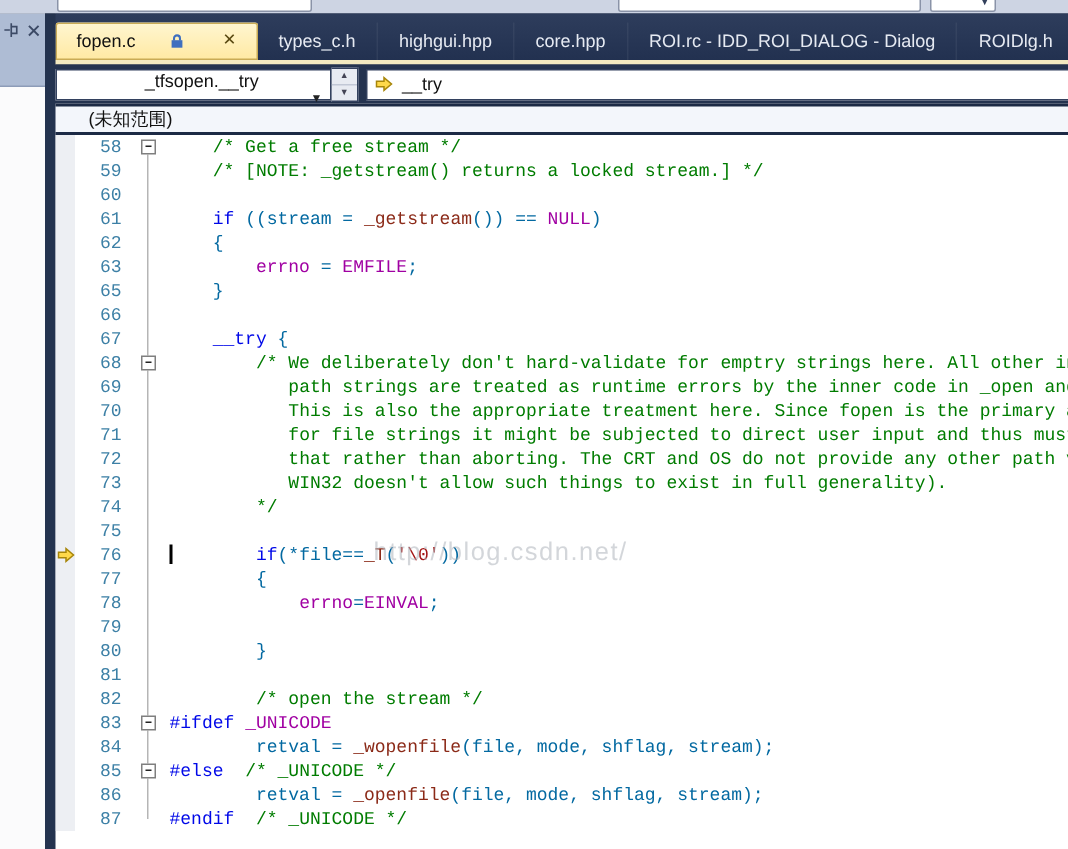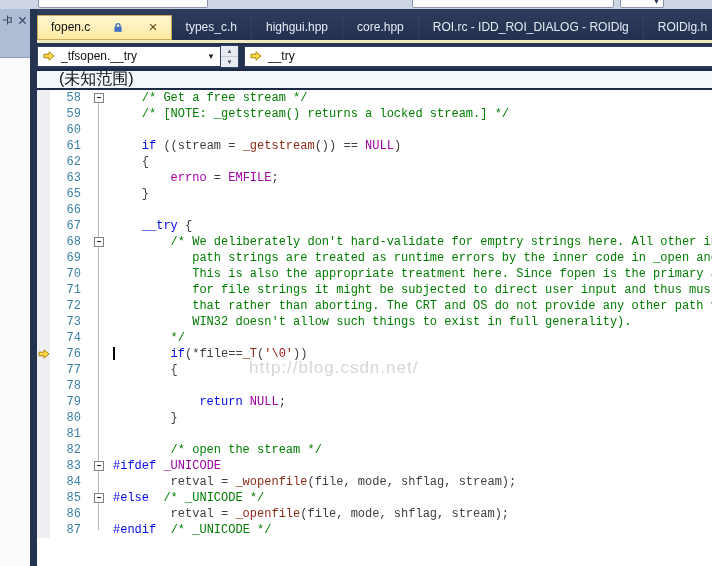--- a/index.html
+++ b/index.html
@@ -28,45 +28,45 @@
   .tabbar{height:31px;background:linear-gradient(#2e3d5c,#223150);display:flex;align-items:flex-end;padding-top:3px;box-sizing:border-box;overflow:hidden;}
   .tab{height:25px;line-height:25px;padding:0 14px;font-size:12px;color:#e6eaf2;white-space:nowrap;cursor:default;border-right:1px solid rgba(255,255,255,0.06);display:flex;align-items:center;gap:23px;}
   .tab.active{background:linear-gradient(#fff6d1,#ffe9a2);color:#111;border-radius:2px 2px 0 0;border-right:none;box-shadow:0 0 0 1px #c9ab55 inset;}
   .tab .tab-close{font-size:11px;color:#5a4a12;line-height:11px;margin-left:2px;}
   .tab-underline{height:3px;background:#f3e9c0;}
 
   
   .navbar{height:26px;background:#24334f;display:flex;align-items:center;padding:0;box-sizing:border-box;}
   .combo{background:#fff;border:1px solid #33415e;height:21px;display:flex;align-items:center;font-size:12px;color:#111;padding-left:5px;box-sizing:border-box;}
   .combo .lbl{margin-left:6px;white-space:nowrap;}
-  .combo1{width:184px;position:relative;}
+  .combo1{width:184px;position:relative;flex-direction:column;}
   .combo1 .dd{margin-left:auto;margin-right:5px;font-size:8px;color:#222;}
   .spinner{width:17px;height:21px;background:#e8ebf2;border:1px solid #33415e;border-left:none;display:flex;flex-direction:column;}
   .spinner div{flex:1;display:flex;align-items:center;justify-content:center;font-size:6px;color:#445;line-height:6px;border-bottom:1px solid #c2c8d6;}
   .spinner div:last-child{border-bottom:none;}
   .combo2{flex:1;margin-left:5px;border-right:none;}
 
   
-  .hintrow{height:21px;background:#f3f6fb;border-top:2px solid #1c2a45;border-bottom:2px solid #1c2a45;display:flex;align-items:center;font-size:16px;color:#111;padding-left:22px;box-sizing:border-box;}
+  .hintrow{height:21px;background:#f3f6fb;border-top:2px solid #1c2a45;border-bottom:2px solid #1c2a45;display:flex;align-items:center;font-size:12px;color:#111;padding-left:22px;box-sizing:border-box;}
 
   
   .editor{flex:1;background:#fff;position:relative;overflow:hidden;font-family:"Liberation Mono","DejaVu Sans Mono",monospace;font-size:12px;}
   .lines{position:relative;}
   .line{display:flex;height:16px;line-height:16px;white-space:pre;}
   .cell-margin{width:13px;background:#edeff3;flex:none;position:relative;display:flex;align-items:center;justify-content:center;}
   .cell-num{width:40px;flex:none;text-align:right;padding-right:9px;color:#3d80a6;box-sizing:border-box;font-family:Liberation Mono, monospace;}
   .cell-fold{width:22px;flex:none;position:relative;}
   .cell-code{flex:none;position:relative;padding-left:1px;}
   .foldbox{position:absolute;left:4px;top:3px;width:10px;height:10px;border:1px solid #7f7f7f;background:#fff;box-sizing:border-box;z-index:2;}
   .foldbox::after{content:"";position:absolute;left:2px;right:2px;top:3px;height:1px;background:#222;}
   .fold-vline{position:absolute;top:8px;bottom:8px;width:1px;background:#b5b5b5;z-index:1;}
   .caret{position:absolute;left:1px;top:1px;width:2px;height:13px;background:#000;}
   .arrow-icon{width:12px;height:12px;}
   
-  .tk-p{color:#404040;}
+  .tk-p{color:#0369a1;}
   .tk-k{color:#0008e8;}
   .tk-c{color:#007c00;}
   .tk-m{color:#a000a2;}
   .tk-f{color:#8b2a18;font-family:Liberation Mono, monospace;}
   .tk-s{color:#a31515;}
   .watermark{position:absolute;left:212px;top:268px;font-family:"Liberation Sans",sans-serif;font-size:17px;color:rgba(175,180,188,0.55);letter-spacing:1px;z-index:5;pointer-events:none;}
 </style>
 </head>
 <body>
 
@@ -108,21 +108,21 @@
         <div class="tab">
           <span>types_c.h</span>
         </div>
         <div class="tab">
           <span>highgui.hpp</span>
         </div>
         <div class="tab">
           <span>core.hpp</span>
         </div>
         <div class="tab">
-          <span>ROI.rc - IDD_ROI_DIALOG - ROIDlg</span>
+          <span>ROI.rc - IDD_ROI_DIALOG - Dialog</span>
         </div>
         <div class="tab">
           <span>ROIDlg.h</span>
         </div>
       </div>
     <div class="tab-underline"></div>
 
     <div class="navbar">
       <div class="combo combo1">
         <svg class="arrow-icon" viewBox="0 0 12 12">
@@ -159,26 +159,27 @@
           <div class="line"><div class="cell-margin"></div><div class="cell-num">65</div><div class="cell-fold"></div><div class="cell-code"><span class="tk-p">    }</span></div></div>
           <div class="line"><div class="cell-margin"></div><div class="cell-num">66</div><div class="cell-fold"></div><div class="cell-code"></div></div>
           <div class="line"><div class="cell-margin"></div><div class="cell-num">67</div><div class="cell-fold"></div><div class="cell-code"><span class="tk-p">    </span><span class="tk-k">__try</span><span class="tk-p"> {</span></div></div>
           <div class="line"><div class="cell-margin"></div><div class="cell-num">68</div><div class="cell-fold"><div class="foldbox"></div></div><div class="cell-code"><span class="tk-p">        </span><span class="tk-c">/* We deliberately don't hard-validate for emptry strings here. All other inva</span></div></div>
           <div class="line"><div class="cell-margin"></div><div class="cell-num">69</div><div class="cell-fold"></div><div class="cell-code"><span class="tk-p">           </span><span class="tk-c">path strings are treated as runtime errors by the inner code in _open and open</span></div></div>
           <div class="line"><div class="cell-margin"></div><div class="cell-num">70</div><div class="cell-fold"></div><div class="cell-code"><span class="tk-p">           </span><span class="tk-c">This is also the appropriate treatment here. Since fopen is the primary access</span></div></div>
           <div class="line"><div class="cell-margin"></div><div class="cell-num">71</div><div class="cell-fold"></div><div class="cell-code"><span class="tk-p">           </span><span class="tk-c">for file strings it might be subjected to direct user input and thus must be r</span></div></div>
           <div class="line"><div class="cell-margin"></div><div class="cell-num">72</div><div class="cell-fold"></div><div class="cell-code"><span class="tk-p">           </span><span class="tk-c">that rather than aborting. The CRT and OS do not provide any other path valida</span></div></div>
           <div class="line"><div class="cell-margin"></div><div class="cell-num">73</div><div class="cell-fold"></div><div class="cell-code"><span class="tk-p">           </span><span class="tk-c">WIN32 doesn't allow such things to exist in full generality).</span></div></div>
           <div class="line"><div class="cell-margin"></div><div class="cell-num">74</div><div class="cell-fold"></div><div class="cell-code"><span class="tk-p">        </span><span class="tk-c">*/</span></div></div>
+          <div class="line"><div class="cell-margin"></div><div class="cell-num">75</div><div class="cell-fold"></div><div class="cell-code"></div></div>
           <div class="line"><div class="cell-margin"><svg viewBox="0 0 12 12" width="12" height="12">
                 <path d="M1 4.2 h5 V1.8 L11 6 L6 10.2 V7.8 H1 z" fill="#ffd94a" stroke="#a8860a" stroke-width="1"></path>
               </svg></div><div class="cell-num">76</div><div class="cell-fold"></div><div class="cell-code"><span class="caret"></span><span class="tk-p">        </span><span class="tk-k">if</span><span class="tk-p">(*file==</span><span class="tk-f">_T</span><span class="tk-p">(</span><span class="tk-s">'\0'</span><span class="tk-p">))</span></div></div>
           <div class="line"><div class="cell-margin"></div><div class="cell-num">77</div><div class="cell-fold"></div><div class="cell-code"><span class="tk-p">        {</span></div></div>
-          <div class="line"><div class="cell-margin"></div><div class="cell-num">78</div><div class="cell-fold"></div></div>
-          <div class="line"><div class="cell-margin"></div><div class="cell-num">79</div><div class="cell-fold"></div><div class="cell-code"><span class="tk-p">            </span><span class="tk-k">return</span><span class="tk-p"> </span><span class="tk-m">NULL</span><span class="tk-p">;</span></div></div>
+          <div class="line"><div class="cell-margin"></div><div class="cell-num">78</div><div class="cell-fold"></div><div class="cell-code"><span class="tk-p">            </span><span class="tk-m">errno</span><span class="tk-p">=</span><span class="tk-m">EINVAL</span><span class="tk-p">;</span></div></div>
+          <div class="line"><div class="cell-margin"></div><div class="cell-num">79</div><div class="cell-fold"></div></div>
           <div class="line"><div class="cell-margin"></div><div class="cell-num">80</div><div class="cell-fold"></div><div class="cell-code"><span class="tk-p">        }</span></div></div>
           <div class="line"><div class="cell-margin"></div><div class="cell-num">81</div><div class="cell-fold"></div><div class="cell-code"></div></div>
           <div class="line"><div class="cell-margin"></div><div class="cell-num">82</div><div class="cell-fold"></div><div class="cell-code"><span class="tk-p">        </span><span class="tk-c">/* open the stream */</span></div></div>
           <div class="line"><div class="cell-margin"></div><div class="cell-num">83</div><div class="cell-fold"><div class="foldbox"></div></div><div class="cell-code"><span class="tk-k">#ifdef</span><span class="tk-p"> </span><span class="tk-m">_UNICODE</span></div></div>
           <div class="line"><div class="cell-margin"></div><div class="cell-num">84</div><div class="cell-fold"></div><div class="cell-code"><span class="tk-p">        </span><span class="tk-p">retval = </span><span class="tk-f">_wopenfile</span><span class="tk-p">(file, mode, shflag, stream);</span></div></div>
           <div class="line"><div class="cell-margin"></div><div class="cell-num">85</div><div class="cell-fold"><div class="foldbox"></div></div><div class="cell-code"><span class="tk-k">#else</span><span class="tk-p">  </span><span class="tk-c">/* _UNICODE */</span></div></div>
           <div class="line"><div class="cell-margin"></div><div class="cell-num">86</div><div class="cell-fold"></div><div class="cell-code"><span class="tk-p">        </span><span class="tk-p">retval = </span><span class="tk-f">_openfile</span><span class="tk-p">(file, mode, shflag, stream);</span></div></div>
           <div class="line"><div class="cell-margin"></div><div class="cell-num">87</div><div class="cell-fold"></div><div class="cell-code"><span class="tk-k">#endif</span><span class="tk-p">  </span><span class="tk-c">/* _UNICODE */</span></div></div>
         </div>
       <div class="watermark">http://blog.csdn.net/</div>

